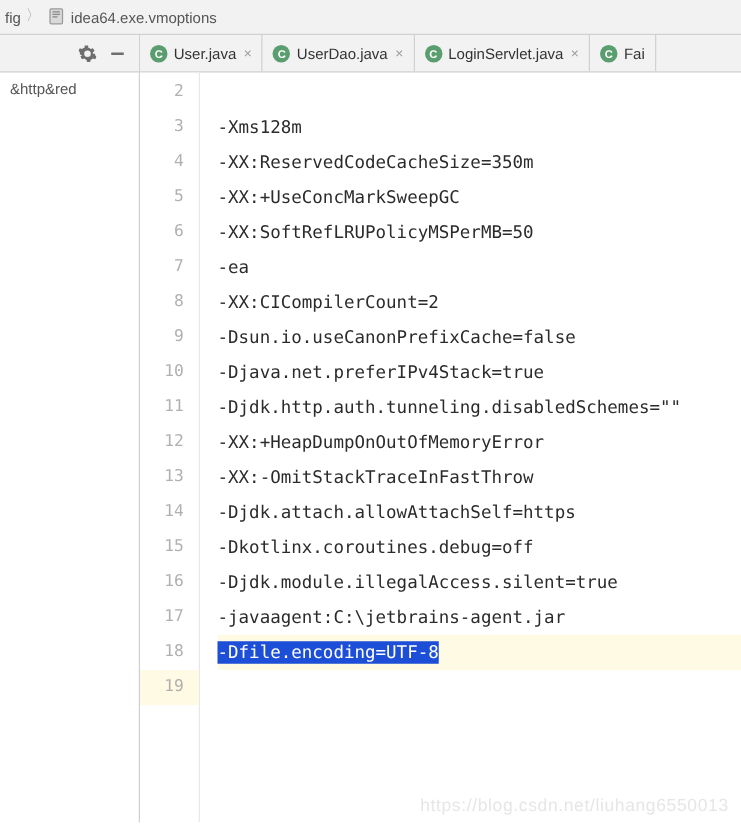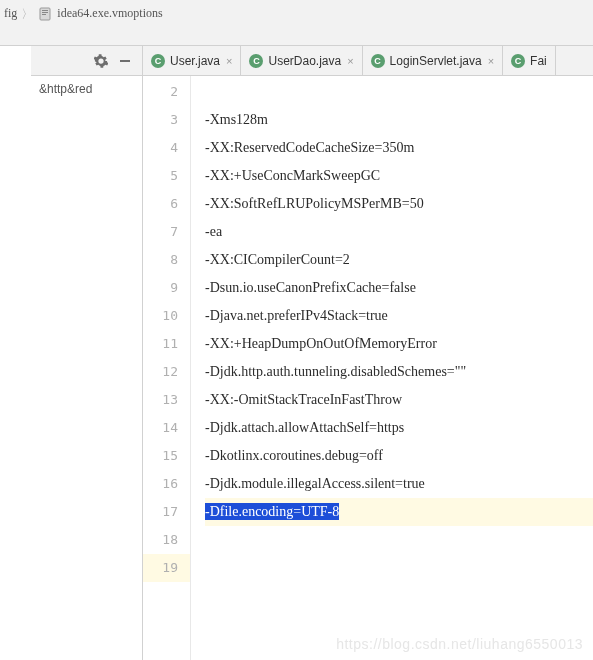--- a/index.html
+++ b/index.html
@@ -7,44 +7,42 @@
       font-family: -apple-system, "Segoe UI", Arial, sans-serif;
       font-size: 12px;
       background: #fff;
       width: 593px;
       height: 660px;
       overflow: hidden;
       position: relative;
     }
     .breadcrumb {
       display: flex;
-      align-items: flex-start;
+      align-items: flex-end;
       padding: 6px 4px;
       border-bottom: 1px solid #d1d1d1;
       background: #f2f2f2;
       color: #555;
-      height: 46px;
-      font-family: Liberation Serif, serif;
+      height: 28px;
     }
     .breadcrumb .sep { margin: 0 4px; color: #aaa; }
     .file-icon {
       display: inline-flex;
       align-items: center;
       justify-content: center;
       width: 16px; height: 16px;
       margin-right: 4px;
     }
     .main-row { display: flex; height: calc(100% - 30px); }
     .left-col {
       width: 112px;
       border-right: 1px solid #d1d1d1;
       background: #fff;
       display: flex;
       flex-direction: column;
-      margin-left: 31px;
     }
     .left-toolbar {
       height: 30px;
       border-bottom: 1px solid #d1d1d1;
       display: flex;
       align-items: center;
       justify-content: flex-end;
       padding: 0 6px;
       background: #f2f2f2;
     }
@@ -116,21 +114,21 @@
     .gutter .ln.current { background: #fffae3; }
     .code {
       flex: 1;
       font-family: "Consolas", "Menlo", monospace;
       font-size: 14px;
       padding-top: 2px;
       padding-left: 14px;
       color: #2b2b2b;
       position: relative;
     }
-    .code .line { height: 28px; line-height: 28px; white-space: pre; position: relative; font-family: Liberation Serif, serif; }
+    .code .line { height: 28px; line-height: 28px; white-space: pre; position: relative; }
     .code .line.current { background: #fffae3; }
     .selection {
       background: #1d4ed8;
       color: #fff;
       padding: 1px 0;
     }
     .watermark {
       position: absolute;
       right: 10px;
       bottom: 8px;
@@ -221,25 +219,26 @@
       <div class="code" id="code">
           <div class="line"></div>
           <div class="line">-Xms128m</div>
           <div class="line">-XX:ReservedCodeCacheSize=350m</div>
           <div class="line">-XX:+UseConcMarkSweepGC</div>
           <div class="line">-XX:SoftRefLRUPolicyMSPerMB=50</div>
           <div class="line">-ea</div>
           <div class="line">-XX:CICompilerCount=2</div>
           <div class="line">-Dsun.io.useCanonPrefixCache=false</div>
           <div class="line">-Djava.net.preferIPv4Stack=true</div>
+          <div class="line">-Djdk.http.auth.tunneling.disabledSchemes=""</div>
           <div class="line">-XX:+HeapDumpOnOutOfMemoryError</div>
-          <div class="line">-Djdk.http.auth.tunneling.disabledSchemes=""</div>
           <div class="line">-XX:-OmitStackTraceInFastThrow</div>
           <div class="line">-Djdk.attach.allowAttachSelf=https</div>
           <div class="line">-Dkotlinx.coroutines.debug=off</div>
           <div class="line">-Djdk.module.illegalAccess.silent=true</div>
+          <div class="line">-javaagent:C:\jetbrains-agent.jar</div>
           <div class="line current"><span class="selection">-Dfile.encoding=UTF-8</span></div>
         </div>
     </div>
   </div>
 </div>
 
 <div class="watermark">https://blog.csdn.net/liuhang6550013</div>
 
 </body></html>

